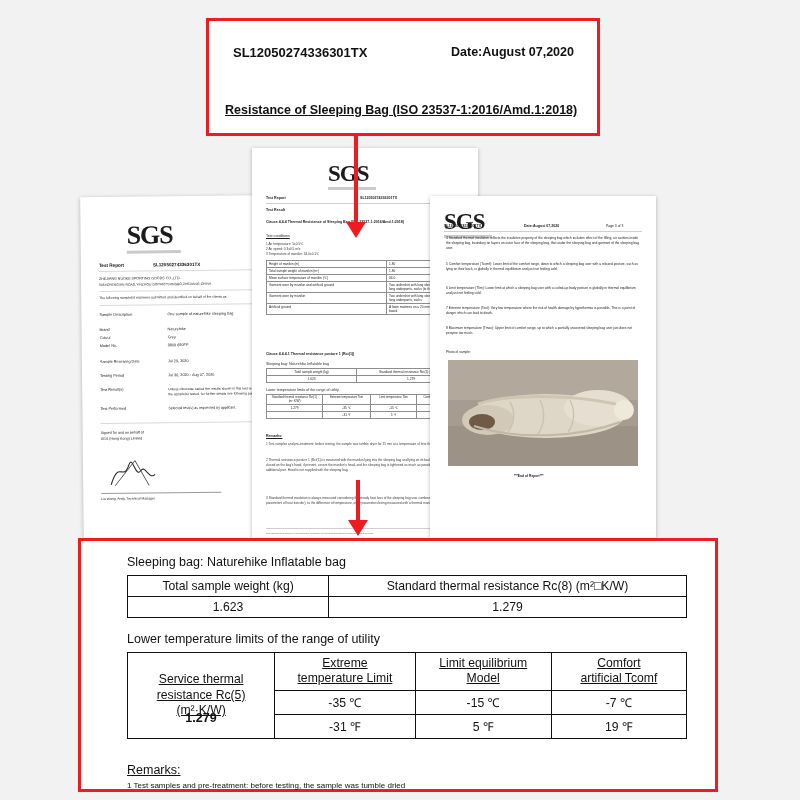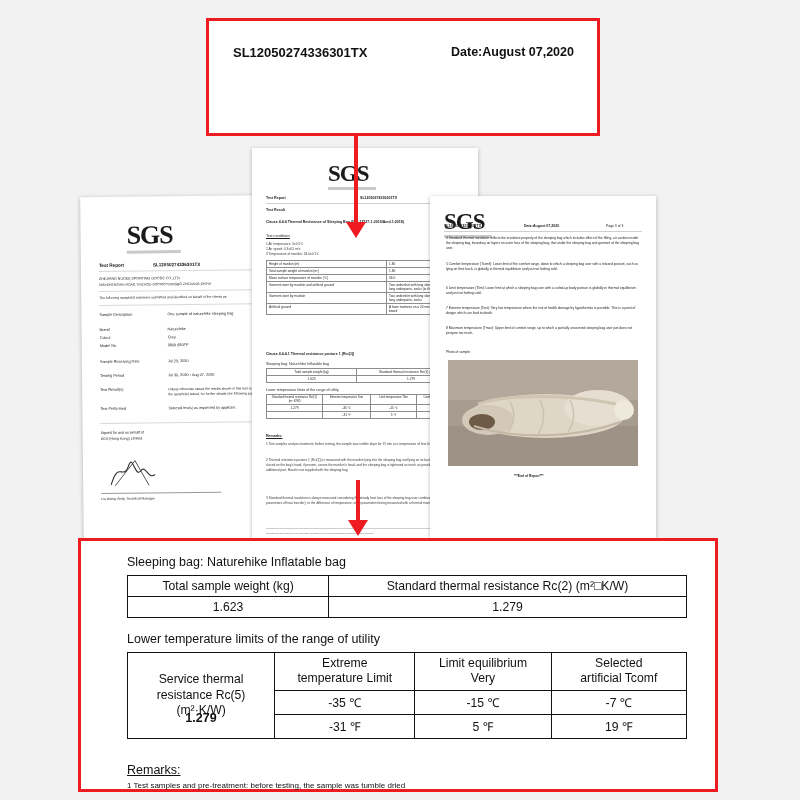--- a/index.html
+++ b/index.html
@@ -79,21 +79,21 @@
   table.sheet td,table.sheet th{
     border:1px solid #111;
     font-size:12.2px;
     color:#111;
     text-align:center;
     padding:3px 2px;
     font-weight:normal;
   }
   table.sheet th{font-weight:normal;}
   .sheet-2 td,.sheet-2 th{font-size:12px;}
-  .b{font-weight:bold;}
+  .b{font-weight:bold;text-decoration:underline;}
   .rem{font-size:12.5px;color:#111;text-decoration:underline;font-weight:normal;}
   .remtxt{font-size:8px;color:#111;}
   .hdr-cell{line-height:1.25;padding:4px 2px;}
 </style>
 </head>
 <body>
 
 <div class="stage">
 
   <div class="paper" id="doc-left">
@@ -277,31 +277,32 @@
 
   <div class="arrow-line" style="left:354px;top:136px;width:4px;height:90px;"></div>
   <div style="position:absolute;left:346px;top:222px;width:0;height:0;border-left:10px solid transparent;border-right:10px solid transparent;border-top:16px solid #ee1c20;"></div>
 
   <div class="arrow-line" style="left:356px;top:480px;width:4px;height:44px;"></div>
   <div style="position:absolute;left:348px;top:520px;width:0;height:0;border-left:10px solid transparent;border-right:10px solid transparent;border-top:16px solid #ee1c20;"></div>
 
   <div class="redbox" id="callout-top">
     <div class="ct-id">SL12050274336301TX</div>
     <div class="ct-date">Date:August  07,2020</div>
+    <div class="ct-title">Resistance of Sleeping Bag (ISO 23537-1:2016/Amd.1:2018)</div>
   </div>
 
   <div class="redbox" id="callout-bottom">
     <div class="bc">
       <div class="bc-line">Sleeping bag: Naturehike Inflatable bag</div>
 
       <table class="sheet">
         <tbody>
             <tr>
           <th style="width:200px;">Total sample weight (kg)</th>
-          <th style="width:360px;">Standard thermal resistance Rc(2) (m²□K/W)</th>
+          <th style="width:360px;">Standard thermal resistance Rc(8) (m²□K/W)</th>
         </tr>
         <tr>
           <td>1.623</td>
           <td>1.279</td>
         </tr>
       </tbody>
         </table>
 
       <div class="bc-line" style="margin-top:14px;">Lower temperature limits of the range of utility</div>
 
@@ -312,24 +313,24 @@
             <div>Service thermal</div>
             <div>resistance Rc(5)</div>
             <div>(m²·K/W)</div>
           </th>
           <th style="width:140px;" class="hdr-cell b">
             <div>Extreme</div>
             <div>temperature Limit</div>
           </th>
           <th style="width:136px;" class="hdr-cell b">
             <div>Limit equilibrium</div>
-            <div>Very</div>
+            <div>Model</div>
           </th>
           <th style="width:136px;" class="hdr-cell b">
-            <div>Selected</div>
+            <div>Comfort</div>
             <div>artificial Tcomf</div>
           </th>
         </tr>
         <tr>
           <td>-35 ℃</td>
           <td>-15 ℃</td>
           <td>-7 ℃</td>
         </tr>
         <tr>
           <td>-31 ℉</td>

